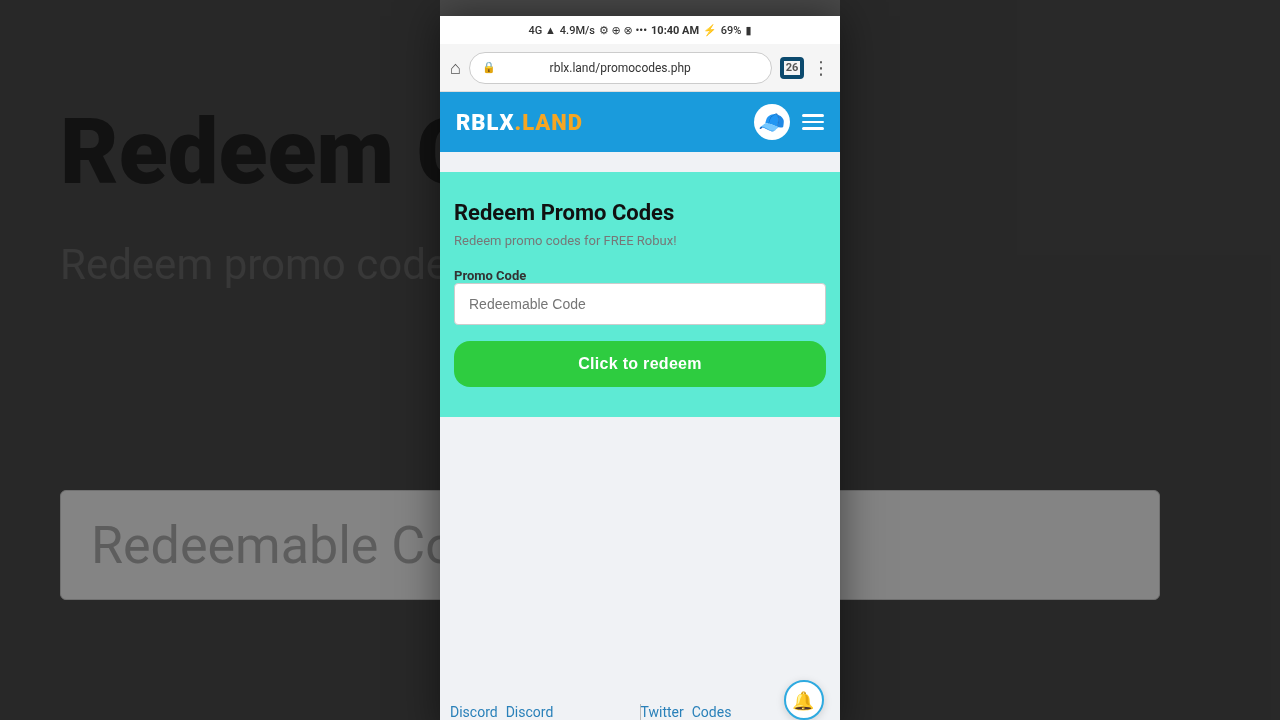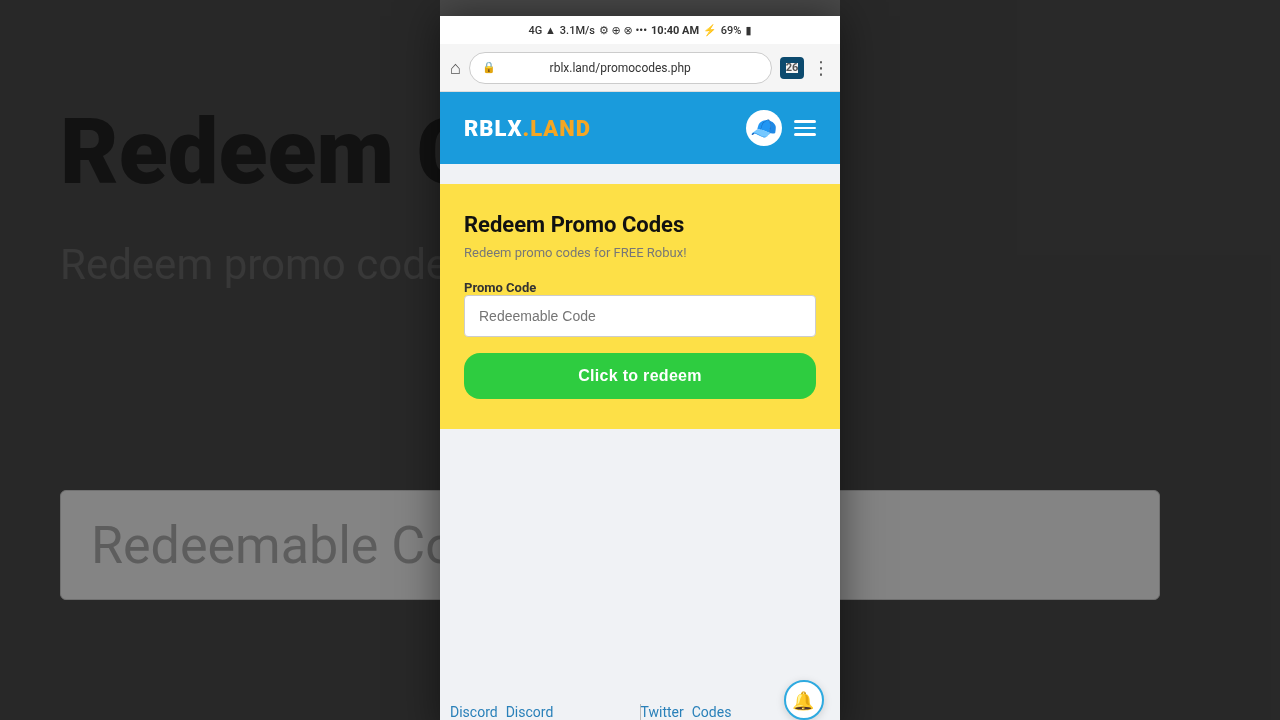--- a/index.html
+++ b/index.html
@@ -162,21 +162,21 @@
 
     .address-text {
       font-size: 12px;
       color: #333;
       margin-left: 48px;
     }
 
     .browser-tab-count {
       width: 24px;
       height: 22px;
-      border: 6px solid #0c4a6e;
+      border: 4px solid #0c4a6e;
       border-radius: 4px;
       display: flex;
       align-items: center;
       justify-content: center;
       font-size: 11px;
       font-weight: 700;
       color: #555;
       flex-shrink: 0;
     }
 
@@ -191,25 +191,25 @@
     .website-content {
       flex: 1;
       display: flex;
       flex-direction: column;
       overflow: hidden;
     }
 
     
     .site-navbar {
       background: #1a9bdc;
-      height: 72px;
+      height: 60px;
       display: flex;
       align-items: center;
       justify-content: space-between;
-      padding: 0 24px;
+      padding: 0 16px;
       flex-shrink: 0;
     }
 
     .site-logo {
       font-size: 22px;
       font-weight: 900;
       letter-spacing: 1px;
     }
 
     .logo-rblx {
@@ -264,22 +264,22 @@
       flex-direction: column;
     }
 
     .gray-spacer {
       height: 20px;
       background: #f0f2f5;
     }
 
     
     .promo-card {
-      background: #fde047;
-      padding: 28px 24px 30px;
+      background: #5eead4;
+      padding: 28px 14px 30px;
       flex-shrink: 0;
     }
 
     .card-title {
       font-size: 22px;
       font-weight: 700;
       color: #111;
       margin-bottom: 8px;
     }
 
@@ -397,21 +397,21 @@
     <div class="bg-overlay-left"></div>
     <div class="bg-overlay-right"></div>
   </div>
 </div>
 
 <div class="phone-frame">
 
   <div class="status-bar">
     <div class="status-bar-content">
       <span>4G ▲</span>
-      <span>3.1M/s</span>
+      <span>4.9M/s</span>
       <span>⚙ ⊕ ⊗ •••</span>
       <span class="status-bar-time">10:40 AM</span>
       <span>⚡</span>
       <span>69%</span>
       <span>▮</span>
     </div>
   </div>
 
   <div class="browser-chrome">
     <div class="browser-home-btn">⌂</div>

